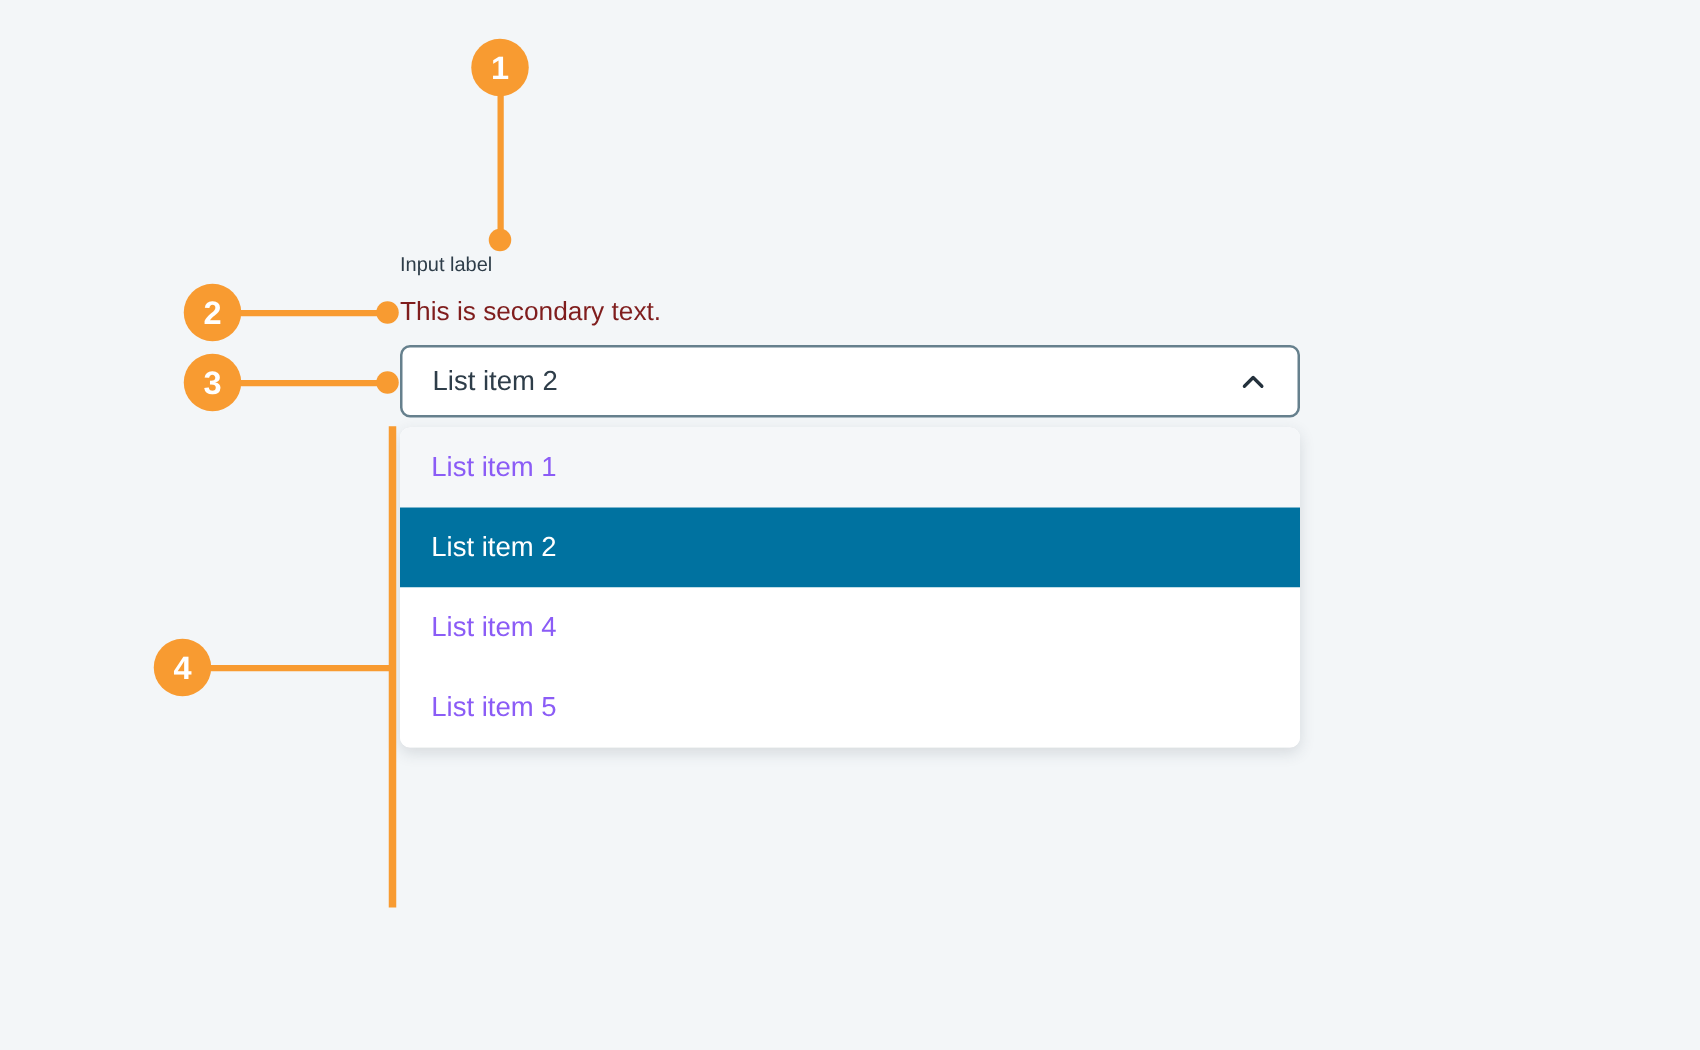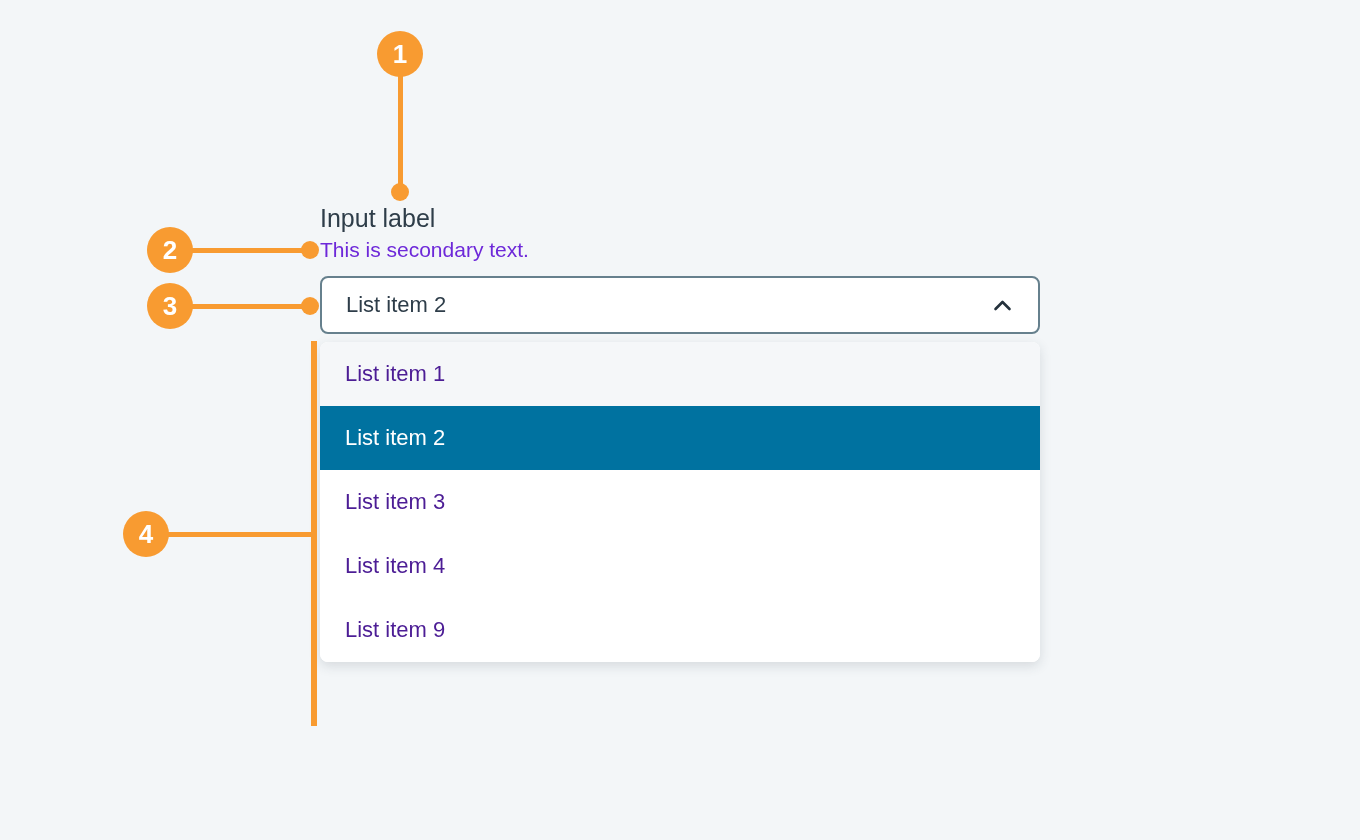--- a/index.html
+++ b/index.html
@@ -38,28 +38,28 @@
     left: 311px; top: 341px;
     width: 6px; height: 385px;
     background: #F89B31;
     z-index: 4;
   }
 
   
   .field-label {
     position: absolute;
     left: 320px; top: 204px;
-    font-size: 25px;
+    font-size: 16px;
     color: #2E3D49;
   }
   .field-secondary {
     position: absolute;
     left: 320px; top: 238px;
     font-size: 21px;
-    color: #6d28d9;
+    color: #7f1d1d;
   }
   .select-box {
     position: absolute;
     left: 320px; top: 276px;
     width: 720px; height: 58px;
     background: #ffffff;
     border: 2px solid #66808D;
     border-radius: 8px;
     display: flex;
     align-items: center;
@@ -84,21 +84,21 @@
     overflow: hidden;
     box-shadow: 0 4px 12px rgba(46, 61, 73, 0.15);
     z-index: 3;
   }
   .dropdown-item {
     height: 64px;
     display: flex;
     align-items: center;
     padding-left: 25px;
     font-size: 22px;
-    color: #4c1d95;
+    color: #8b5cf6;
     background: #ffffff;
     cursor: pointer;
   }
   .dropdown-item.state-hover { background: #F5F7F9; }
   .dropdown-item.state-selected { background: #0072A0; color: #ffffff; }
 </style>
 </head>
 <body>
 
 <div class="stage">
@@ -127,18 +127,17 @@
     <span class="chevron">
       <svg width="19" height="13" viewBox="0 0 19 13">
         <polyline points="2.5,10 9.5,3 16.5,10" fill="none" stroke="#24313C" stroke-width="2.6" stroke-linecap="round" stroke-linejoin="round"></polyline>
       </svg>
     </span>
   </div>
 
   <div class="dropdown">
     <div class="dropdown-item state-hover">List item 1</div>
     <div class="dropdown-item state-selected">List item 2</div>
-    <div class="dropdown-item">List item 3</div>
     <div class="dropdown-item">List item 4</div>
-    <div class="dropdown-item">List item 9</div>
+    <div class="dropdown-item">List item 5</div>
   </div>
 
 </div>
 
 </body></html>

